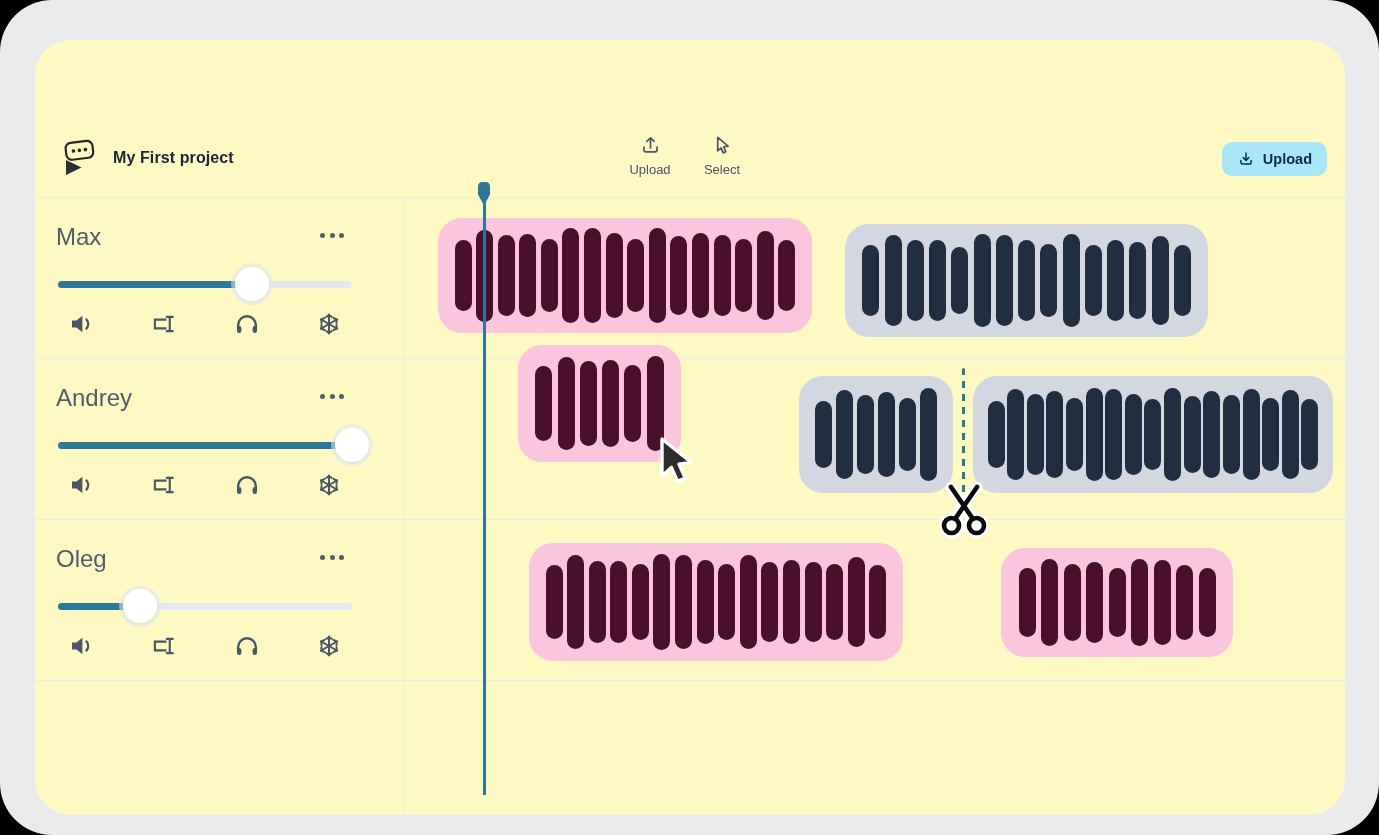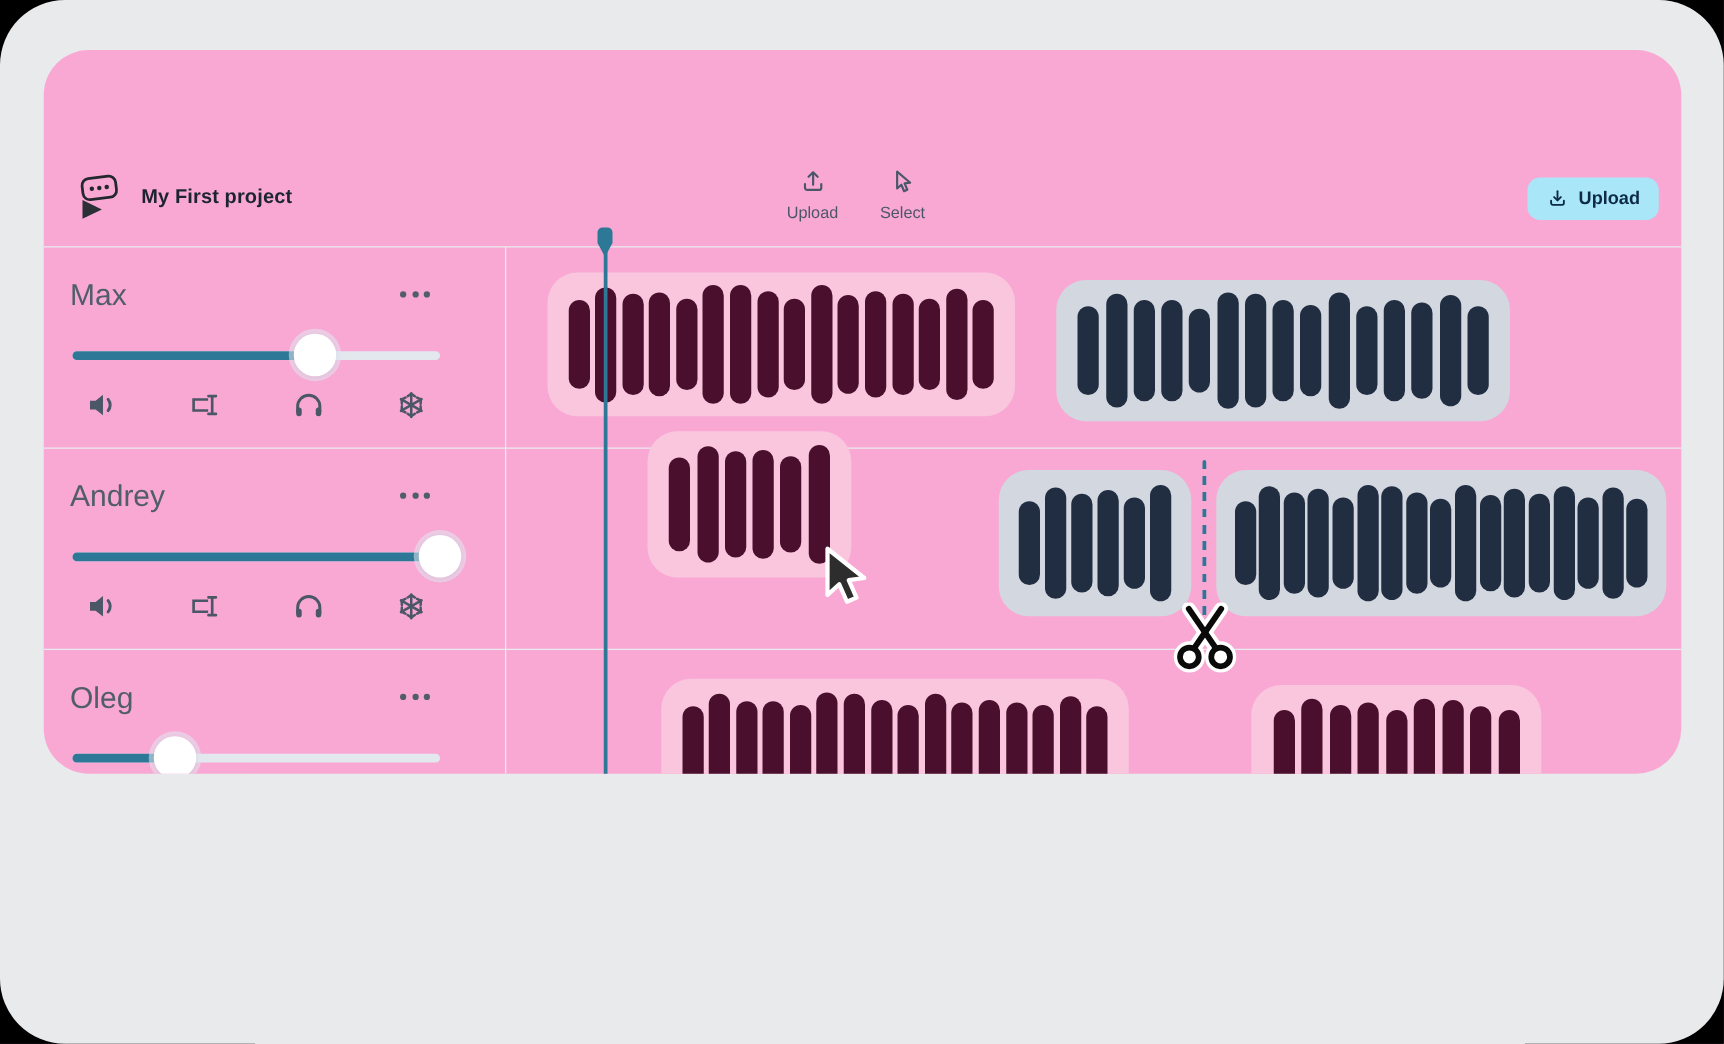--- a/index.html
+++ b/index.html
@@ -1,18 +1,18 @@
 <!DOCTYPE html>
 <html><head>
 <meta charset="utf-8">
 <style>
   html,body{margin:0;padding:0;width:1379px;height:835px;overflow:hidden;background:#000;
     font-family:"Liberation Sans", sans-serif;}
   .device{position:absolute;inset:0;background:#e9eaec;border-radius:52px;}
-  .card{position:absolute;left:35px;top:40px;width:1310px;height:579px;background:#f9a8d4;
+  .card{position:absolute;left:35px;top:40px;width:1310px;height:775px;background:#fef9c3;
     border-radius:36px;overflow:hidden;}
 
   
   .brand{position:absolute;left:24px;top:96px;height:44px;display:flex;align-items:center;gap:14px;}
   .app-title{font-size:16px;font-weight:700;color:#1c2433;letter-spacing:.1px;}
   .tools{position:absolute;left:588px;top:94px;display:flex;gap:18px;}
   .tool{display:flex;flex-direction:column;align-items:center;gap:5px;width:54px;cursor:pointer;}
   .tool-label{font-size:13px;color:#4b5769;}
   .export-btn{position:absolute;right:18px;top:102px;height:34px;padding:0 15px;border-radius:10px;
     display:flex;align-items:center;gap:8px;font-size:14.5px;font-weight:700;color:#0d2b45;cursor:pointer;}

